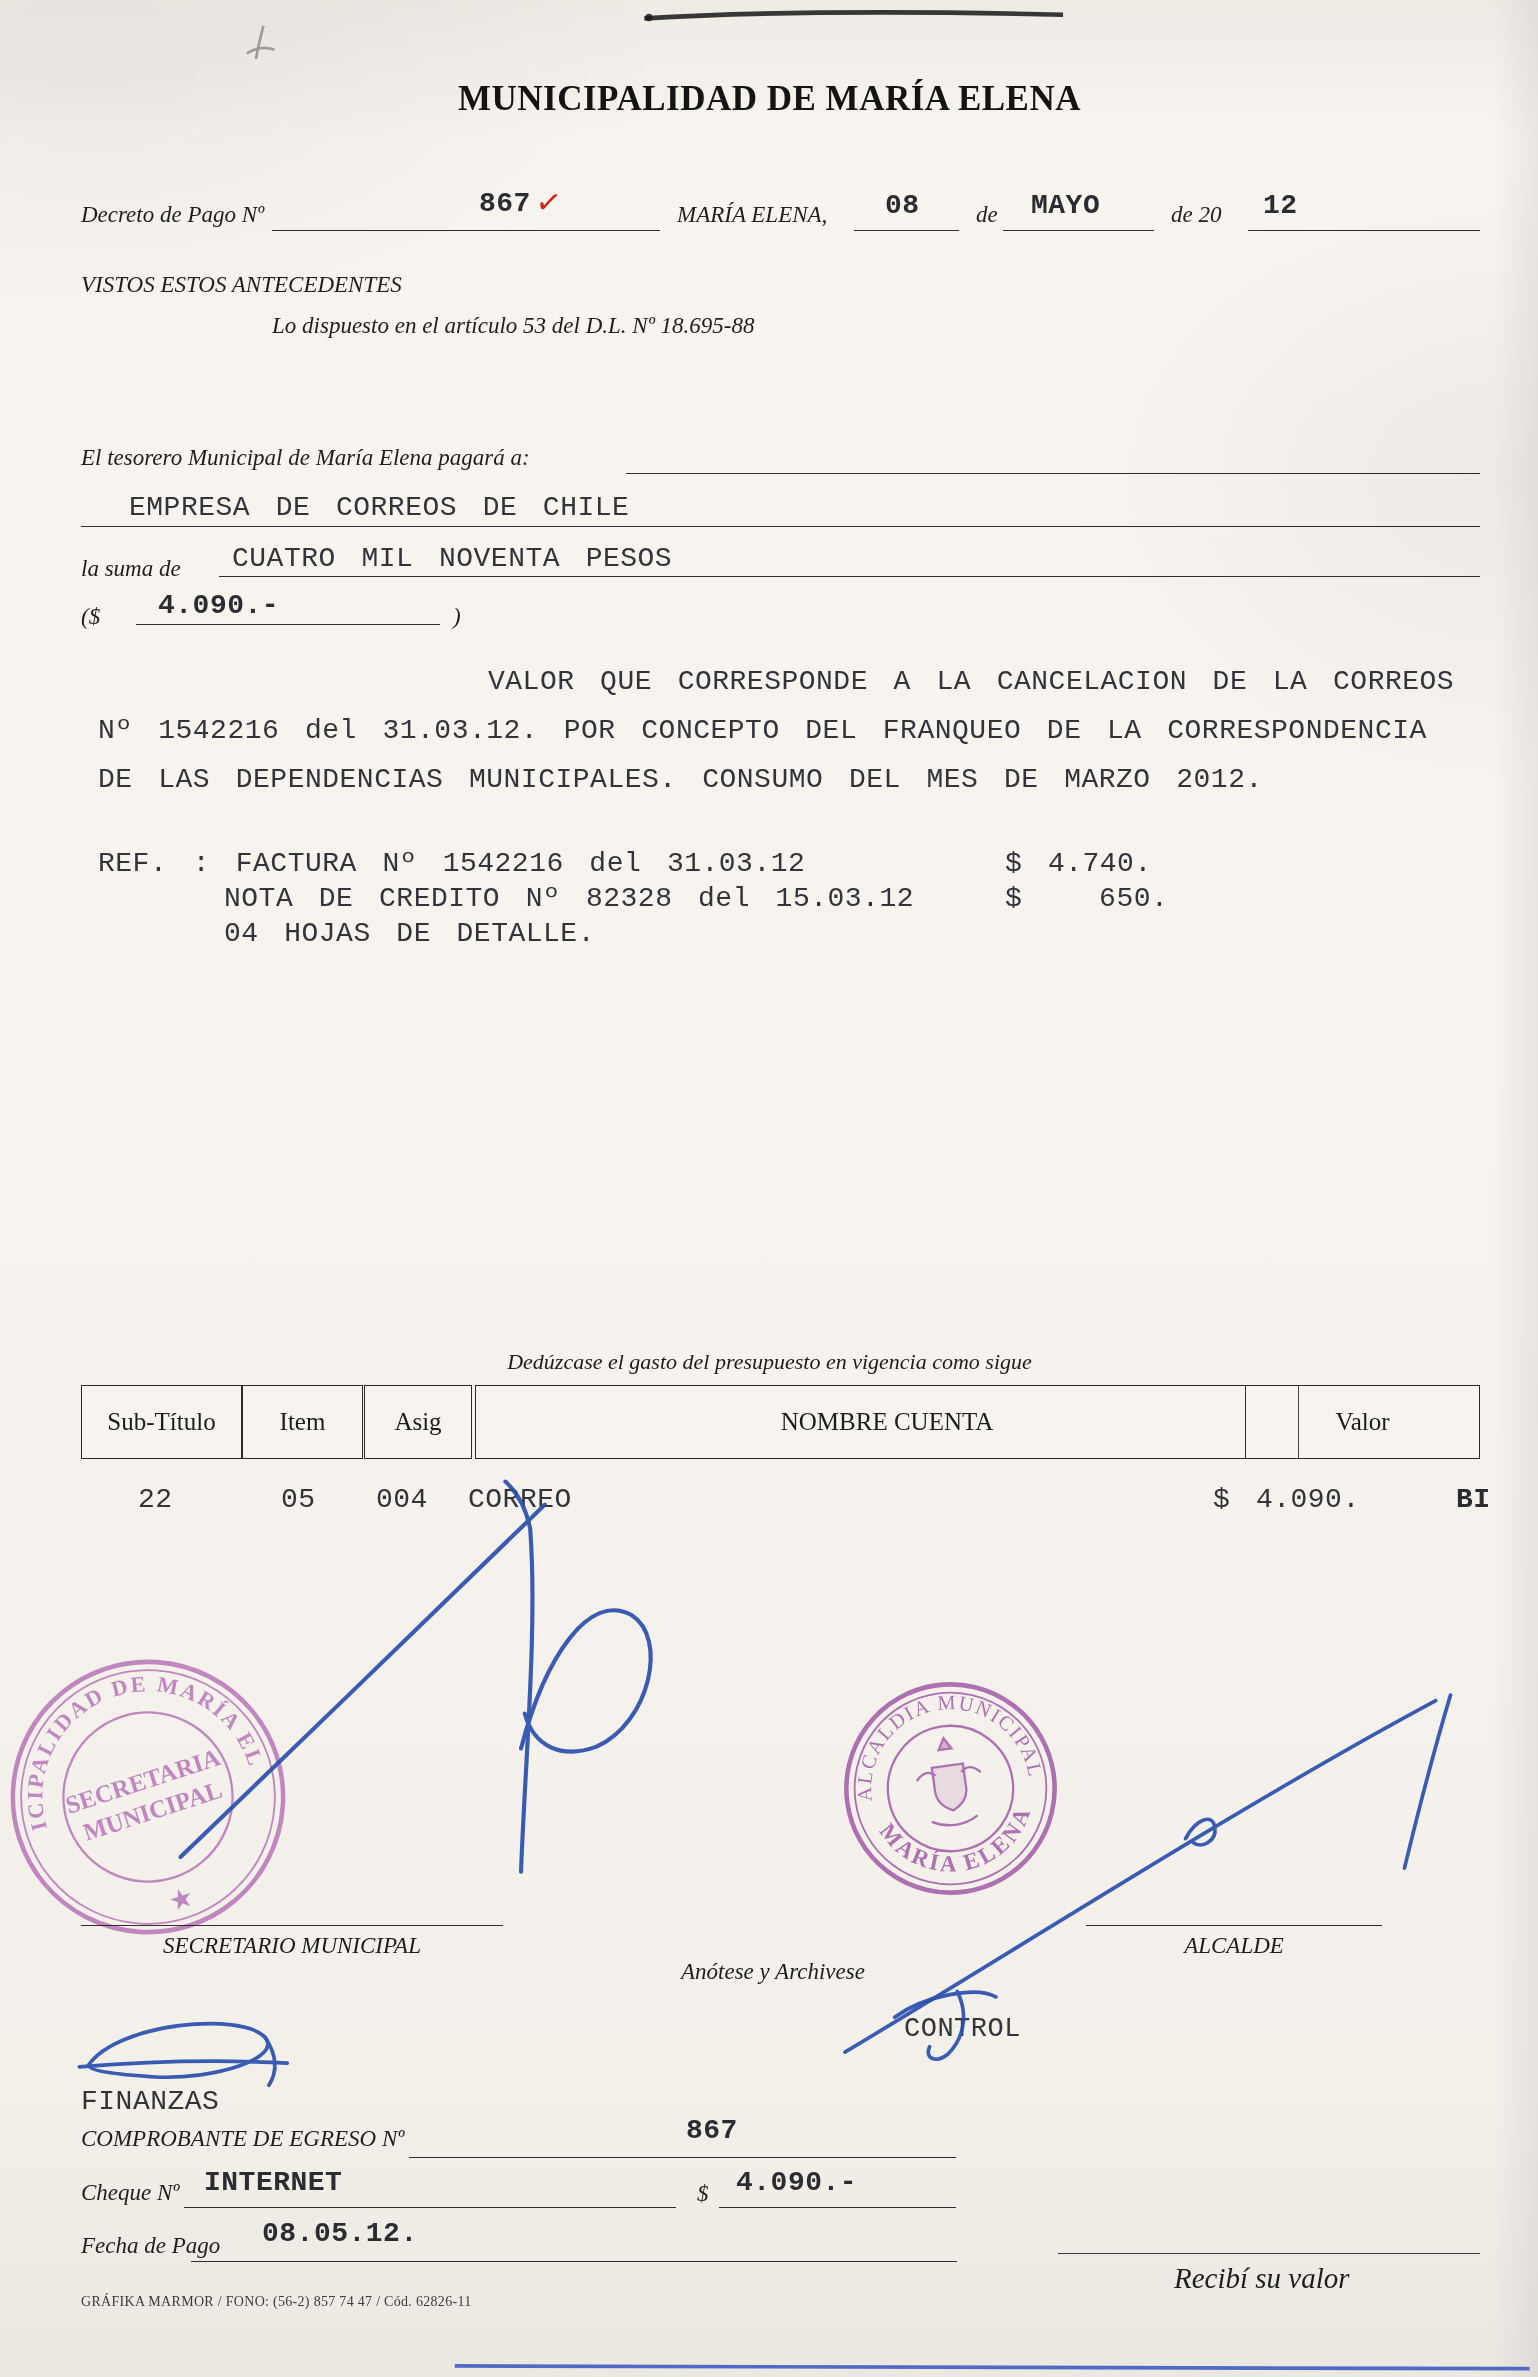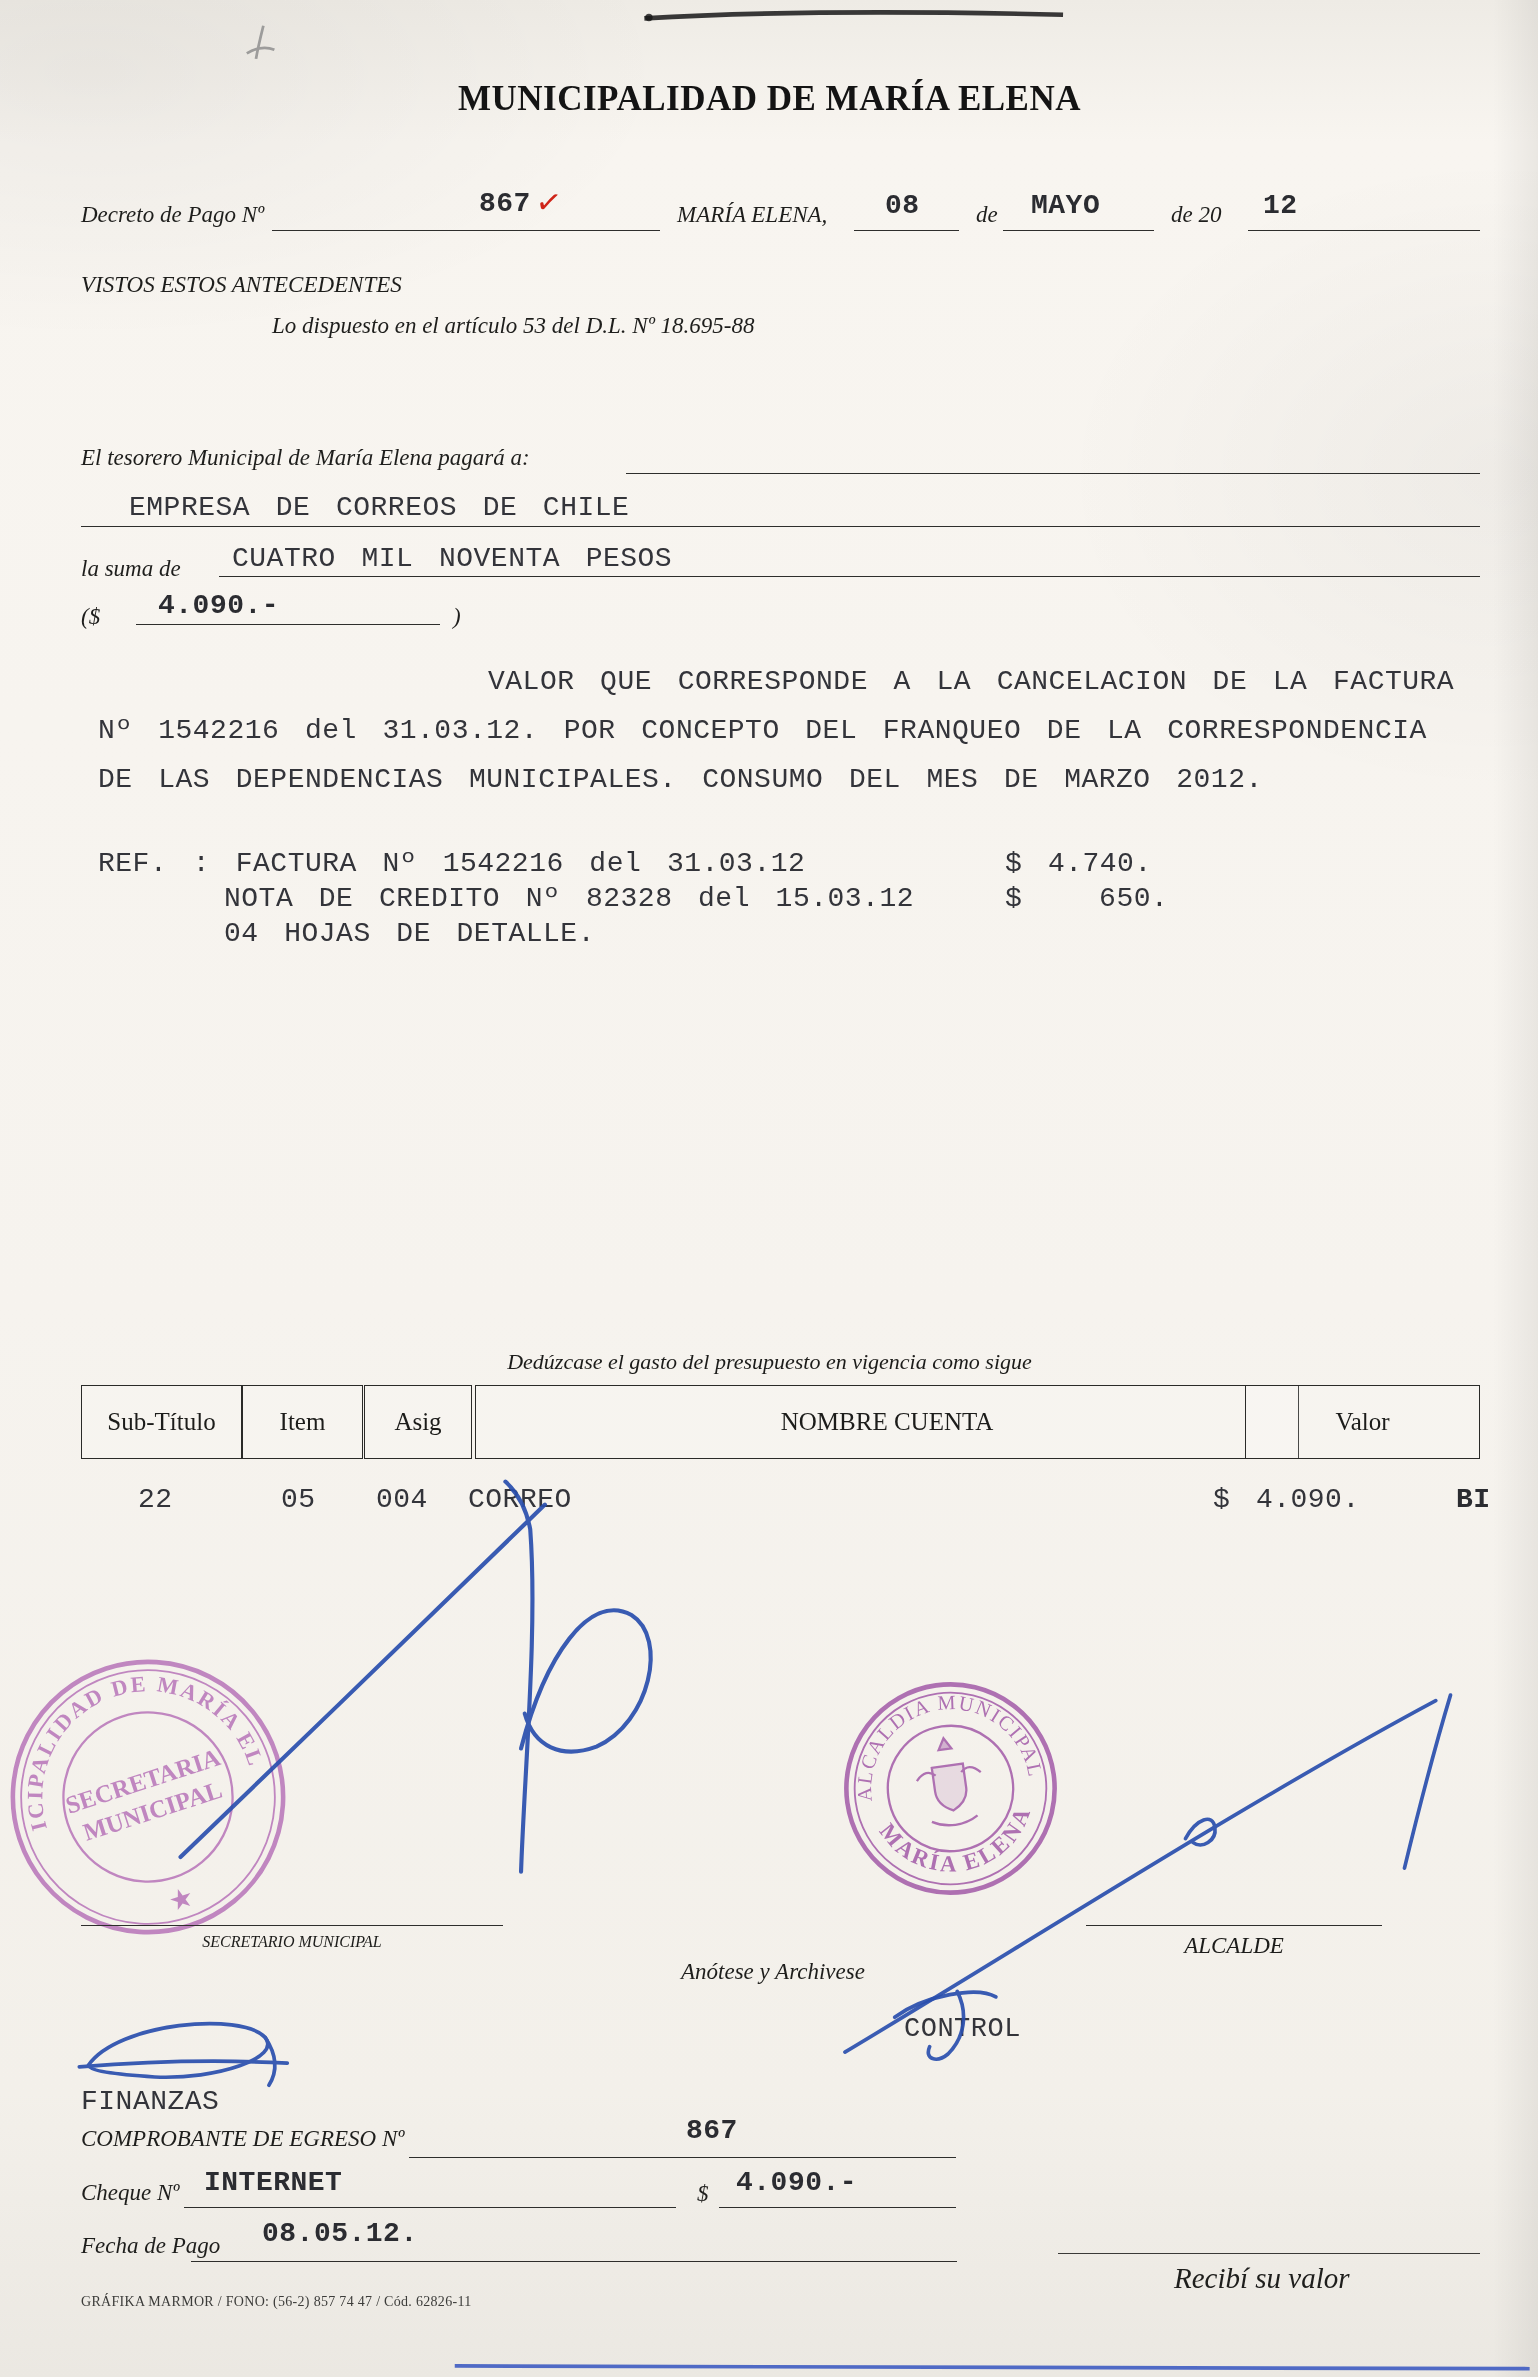--- a/index.html
+++ b/index.html
@@ -55,21 +55,21 @@
 
   <div class="it" style="left:81px; top:556px;">la suma de</div>
   <div class="tw" style="left:232px; top:543px;">CUATRO MIL NOVENTA PESOS</div>
   <div class="uline" style="left:219px; top:576px; width:1261px;"></div>
 
   <div class="it" style="left:81px; top:604px;">($</div>
   <div class="tw b" style="left:158px; top:590px;">4.090.-</div>
   <div class="uline" style="left:136px; top:624px; width:304px;"></div>
   <div class="it" style="left:453px; top:604px;">)</div>
 
-  <div class="tw" style="left:488px; top:666px;">VALOR QUE CORRESPONDE A LA CANCELACION DE LA FACTURA</div>
+  <div class="tw" style="left:488px; top:666px;">VALOR QUE CORRESPONDE A LA CANCELACION DE LA CORREOS</div>
   <div class="tw" style="left:98px; top:715px;">Nº 1542216 del 31.03.12. POR CONCEPTO DEL FRANQUEO DE LA CORRESPONDENCIA</div>
   <div class="tw" style="left:98px; top:764px;">DE LAS DEPENDENCIAS MUNICIPALES. CONSUMO DEL MES DE MARZO 2012.</div>
 
   <div class="tw" style="left:98px; top:848px;">REF. : FACTURA Nº 1542216 del 31.03.12</div>
   <div class="tw" style="left:1005px; top:848px;">$ 4.740.</div>
   <div class="tw" style="left:224px; top:883px;">NOTA DE CREDITO Nº 82328 del 15.03.12</div>
   <div class="tw" style="left:1005px; top:883px;">$   650.</div>
   <div class="tw" style="left:224px; top:918px;">04 HOJAS DE DETALLE.</div>
 
   <div class="center" style="top:1349px; font-style:italic; font-size:22px;">Dedúzcase el gasto del presupuesto en vigencia como sigue</div>
@@ -121,21 +121,21 @@
     <g stroke="#9b4da2" fill="none" stroke-width="2.5">
       <path d="M 104,96 h 34 v 26 q 0,15 -17,23 q -17,-8 -17,-23 z" fill="rgba(155,77,162,0.18)"></path>
       <path d="M 86,108 C 94,99 101,99 107,105"></path>
       <path d="M 135,105 C 141,99 148,99 156,108"></path>
       <path d="M 96,154 C 111,163 131,163 146,154"></path>
       <path d="M 114,78 l 7,-12 l 7,12 z" fill="rgba(155,77,162,0.5)"></path>
     </g>
   </svg>
 
   <div class="uline" style="left:81px; top:1925px; width:422px;"></div>
-  <div class="abs" style="left:81px; top:1933px; width:422px; text-align:center; font-style:italic; font-size:16px;">SECRETARIO MUNICIPAL</div>
+  <div class="abs" style="left:81px; top:1933px; width:422px; text-align:center; font-style:italic; font-size:23px;">SECRETARIO MUNICIPAL</div>
 
   <div class="uline" style="left:1086px; top:1925px; width:296px;"></div>
   <div class="abs" style="left:1086px; top:1933px; width:296px; text-align:center; font-style:italic; font-size:23px;">ALCALDE</div>
 
   <div class="it" style="left:681px; top:1959px;">Anótese y Archivese</div>
   <div class="tw" style="left:904px; top:2014px; font-size:27px;">CONTROL</div>
   <div class="tw" style="left:81px; top:2086px;">FINANZAS</div>
 
   <div class="it" style="left:81px; top:2126px;">COMPROBANTE DE EGRESO Nº</div>
   <div class="uline" style="left:409px; top:2157px; width:547px;"></div>

